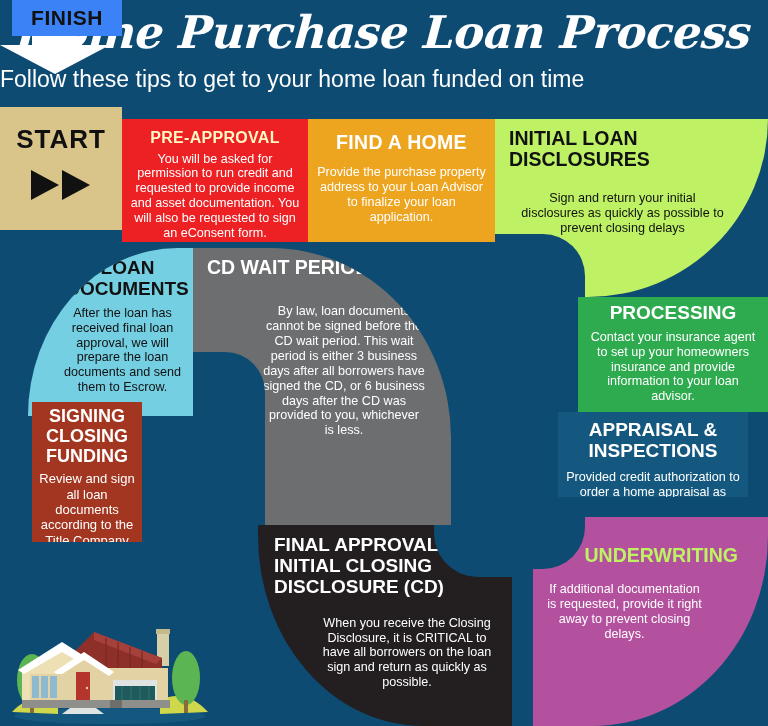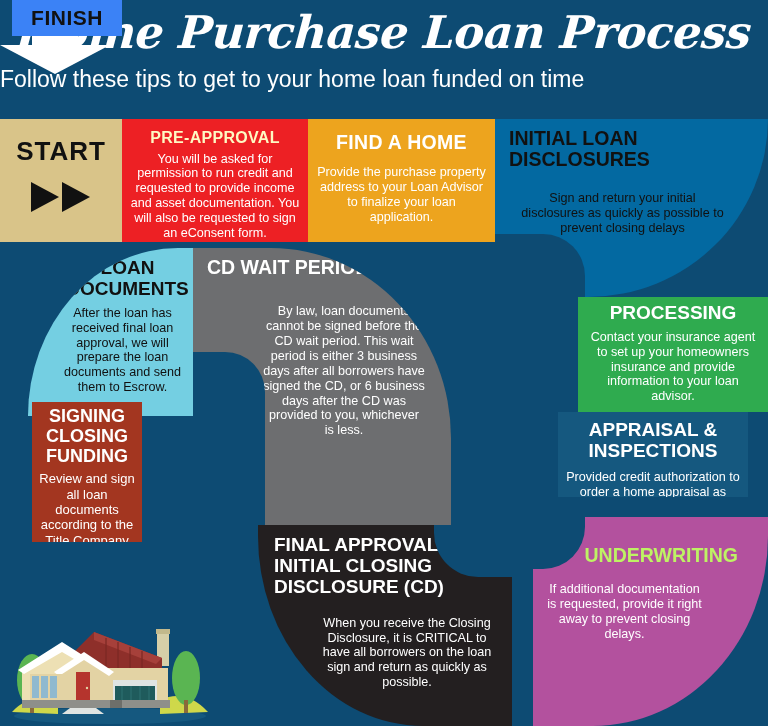--- a/index.html
+++ b/index.html
@@ -38,39 +38,39 @@
     color: #ffffff;
     white-space: nowrap;
   }
 
   
   .blk { position: absolute; overflow: hidden; }
   .ttl { font-weight: bold; text-align: center; line-height: 1.1; }
   .bdy { text-align: center; line-height: 1.18; }
 
   
-  #start { left: 0; top: 119px; width: 122px; height: 123px; background: #d9c489; }
+  #start { left: 0; top: 107px; width: 122px; height: 123px; background: #d9c489; }
   #start .ttl { color: #111; font-size: 26px; letter-spacing: 1px; margin-top: 18px; }
   .arrows { margin-top: 14px; text-align: center; }
   .arrows svg { display: inline-block; }
 
   
   #preapp { left: 122px; top: 119px; width: 186px; height: 123px; background: #ed2024; }
   #preapp .ttl { color: #fef9c3; font-size: 16px; margin-top: 10px; letter-spacing: 0.3px; }
   #preapp .bdy { color: #fff; font-size: 12.6px; margin-top: 5px; padding: 0 6px; }
 
   
   #findhome { left: 308px; top: 119px; width: 187px; height: 123px; background: #eda41e; }
   #findhome .ttl { color: #fff; font-size: 19.5px; margin-top: 13px; letter-spacing: 0.3px; }
   #findhome .bdy { color: #fff; font-size: 12.6px; margin-top: 12px; padding: 0 8px; }
 
   
   #initial {
     left: 495px; top: 119px; width: 273px; height: 178px;
-    background: #0369a1;
+    background: #bef264;
     border-bottom-right-radius: 180px 178px;
   }
   #initial .ttl { color: #111; font-size: 19.5px; text-align: left; margin: 9px 0 0 14px; }
   #initial .bdy { color: #111; font-size: 12.6px; margin-top: 20px; padding: 0 44px 0 26px; }
   
   #initial-notch {
     position: absolute; left: 495px; top: 234px; width: 90px; height: 64px;
     background: #0d4b73;
     border-top-right-radius: 42px;
   }

